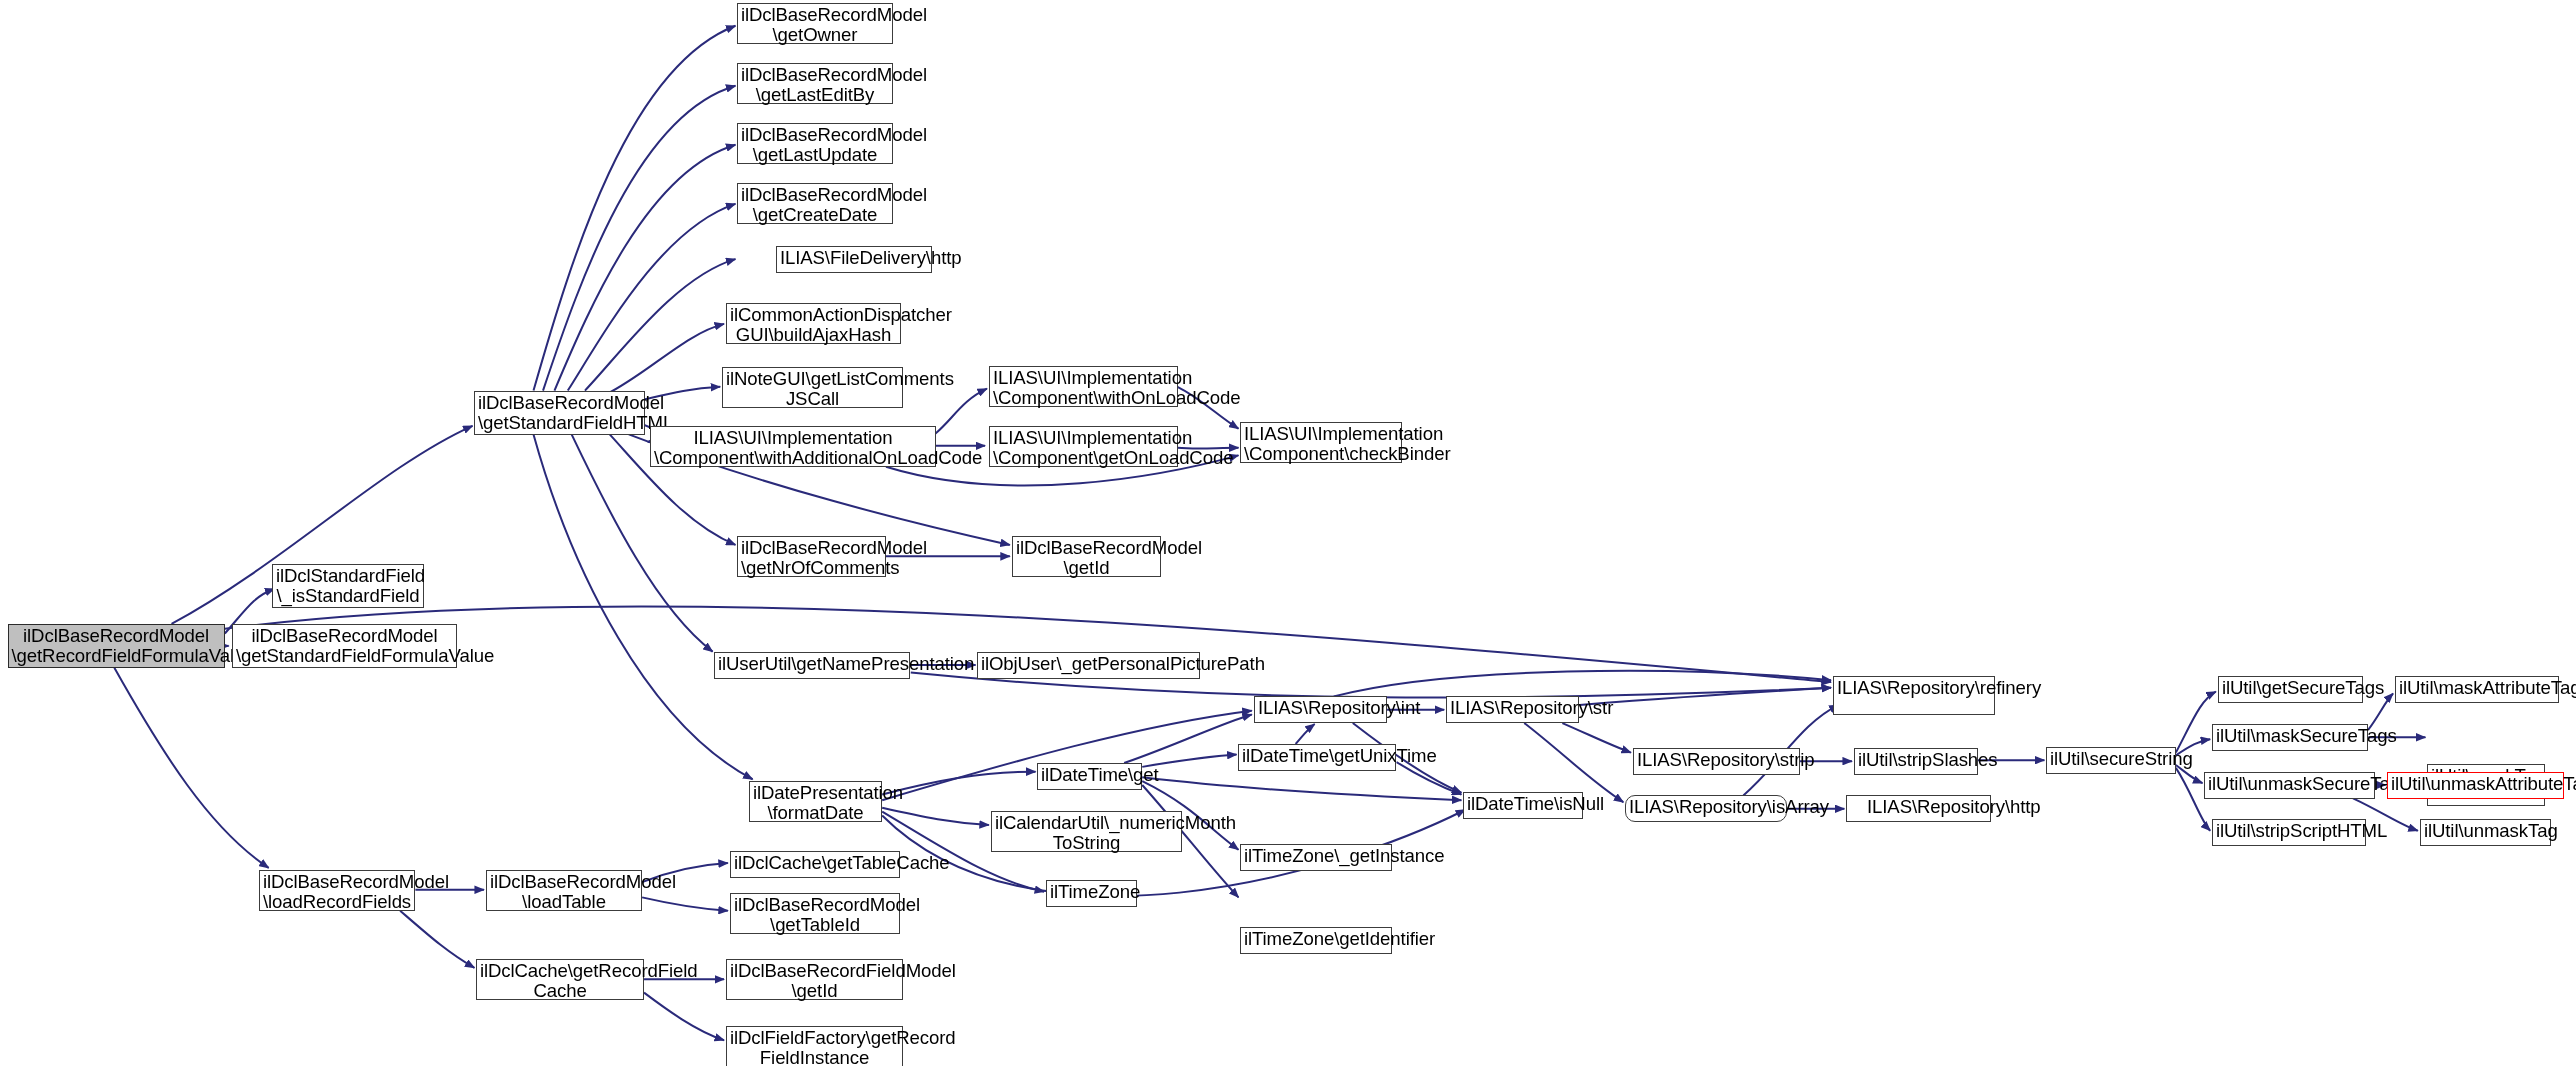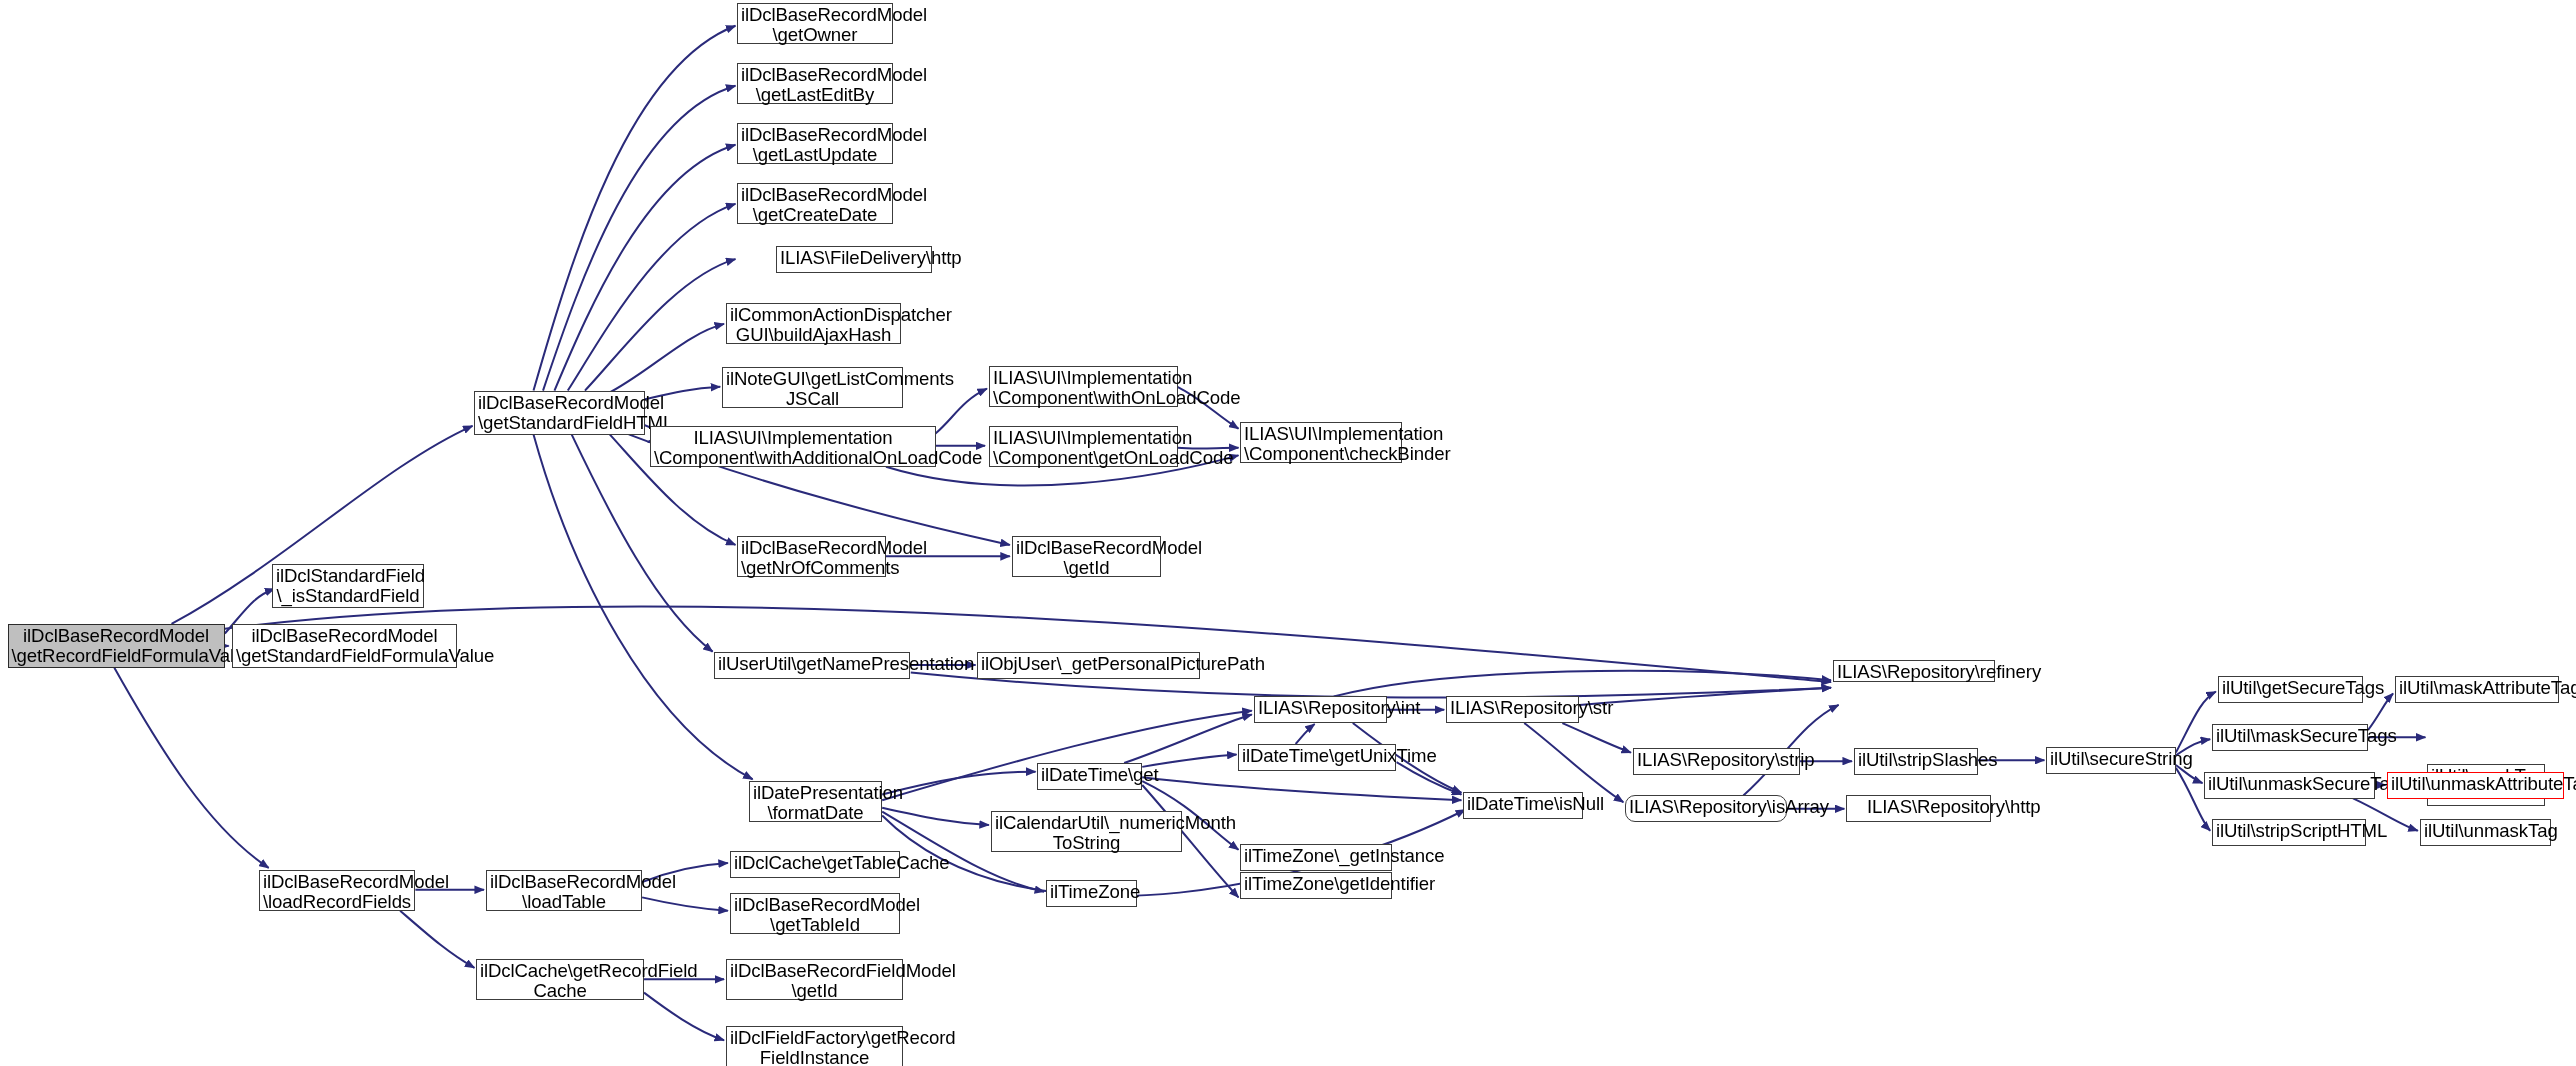--- a/index.html
+++ b/index.html
@@ -139,28 +139,28 @@
       <div class="node" style="left: 977px; top: 652px; width: 223px; height: 27px;"><span class="lbl">ilObjUser\_getPersonalPicturePath</span></div>
       <div class="node" style="left: 749px; top: 781px; width: 133px; height: 41px;"><span class="lbl">ilDatePresentation
 \formatDate</span></div>
       <div class="node" style="left: 1037px; top: 763px; width: 105px; height: 27px;"><span class="lbl">ilDateTime\get</span></div>
       <div class="node" style="left: 991px; top: 811px; width: 191px; height: 41px;"><span class="lbl">ilCalendarUtil\_numericMonth
 ToString</span></div>
       <div class="node" style="left: 1046px; top: 880px; width: 91px; height: 27px;"><span class="lbl">ilTimeZone</span></div>
       <div class="node" style="left: 1238px; top: 744px; width: 158px; height: 27px;"><span class="lbl">ilDateTime\getUnixTime</span></div>
       <div class="node" style="left: 1463px; top: 792px; width: 120px; height: 27px;"><span class="lbl">ilDateTime\isNull</span></div>
       <div class="node" style="left: 1240px; top: 844px; width: 152px; height: 27px;"><span class="lbl">ilTimeZone\_getInstance</span></div>
-      <div class="node" style="left: 1240px; top: 872px; width: 152px; height: 27px;"><span class="lbl">ilTimeZone\getIdentifier</span></div>
+      <div class="node" style="left: 1240px; top: 927px; width: 152px; height: 27px;"><span class="lbl">ilTimeZone\getIdentifier</span></div>
       <div class="node" style="left: 1254px; top: 696px; width: 133px; height: 27px;"><span class="lbl">ILIAS\Repository\int</span></div>
       <div class="node" style="left: 1446px; top: 696px; width: 133px; height: 27px;"><span class="lbl">ILIAS\Repository\str</span></div>
       <div class="node" style="left: 1633px; top: 748px; width: 167px; height: 27px;"><span class="lbl">ILIAS\Repository\strip</span></div>
       <div class="node" style="left: 1625px; top: 795px; width: 162px; height: 27px; border-radius: 10px;"><span class="lbl">ILIAS\Repository\isArray</span></div>
       <div class="node" style="left: 1846px; top: 795px; width: 145px; height: 27px; padding-left: 20px;"><span class="lbl">ILIAS\Repository\http</span></div>
       <div class="node" style="left: 1854px; top: 748px; width: 124px; height: 27px;"><span class="lbl">ilUtil\stripSlashes</span></div>
-      <div class="node" style="left: 1833px; top: 660px; width: 162px; height: 22px;"><span class="lbl">ILIAS\Repository\refinery</span></div>
+      <div class="node" style="left: 1833px; top: 676px; width: 162px; height: 39px;"><span class="lbl">ILIAS\Repository\refinery</span></div>
       <div class="node" style="left: 2046px; top: 747px; width: 130px; height: 27px;"><span class="lbl">ilUtil\secureString</span></div>
       <div class="node" style="left: 2218px; top: 676px; width: 145px; height: 27px;"><span class="lbl">ilUtil\getSecureTags</span></div>
       <div class="node" style="left: 2212px; top: 724px; width: 156px; height: 27px;"><span class="lbl">ilUtil\maskSecureTags</span></div>
       <div class="node" style="left: 2204px; top: 772px; width: 171px; height: 27px;"><span class="lbl">ilUtil\unmaskSecureTags</span></div>
       <div class="node" style="left: 2212px; top: 819px; width: 154px; height: 27px;"><span class="lbl">ilUtil\stripScriptHTML</span></div>
       <div class="node" style="left: 2395px; top: 676px; width: 164px; height: 27px;"><span class="lbl">ilUtil\maskAttributeTag</span></div>
       <div class="node" style="left: 2427px; top: 764px; width: 118px; height: 42px;"><span class="lbl">ilUtil\maskTag</span></div>
       <div class="node highlight" style="left: 2387px; top: 772px; width: 177px; height: 27px;"><span class="lbl">ilUtil\unmaskAttributeTag</span></div>
       <div class="node" style="left: 2420px; top: 819px; width: 131px; height: 27px;"><span class="lbl">ilUtil\unmaskTag</span></div>
       <div class="node" style="left: 259px; top: 870px; width: 156px; height: 41px;"><span class="lbl">ilDclBaseRecordModel

